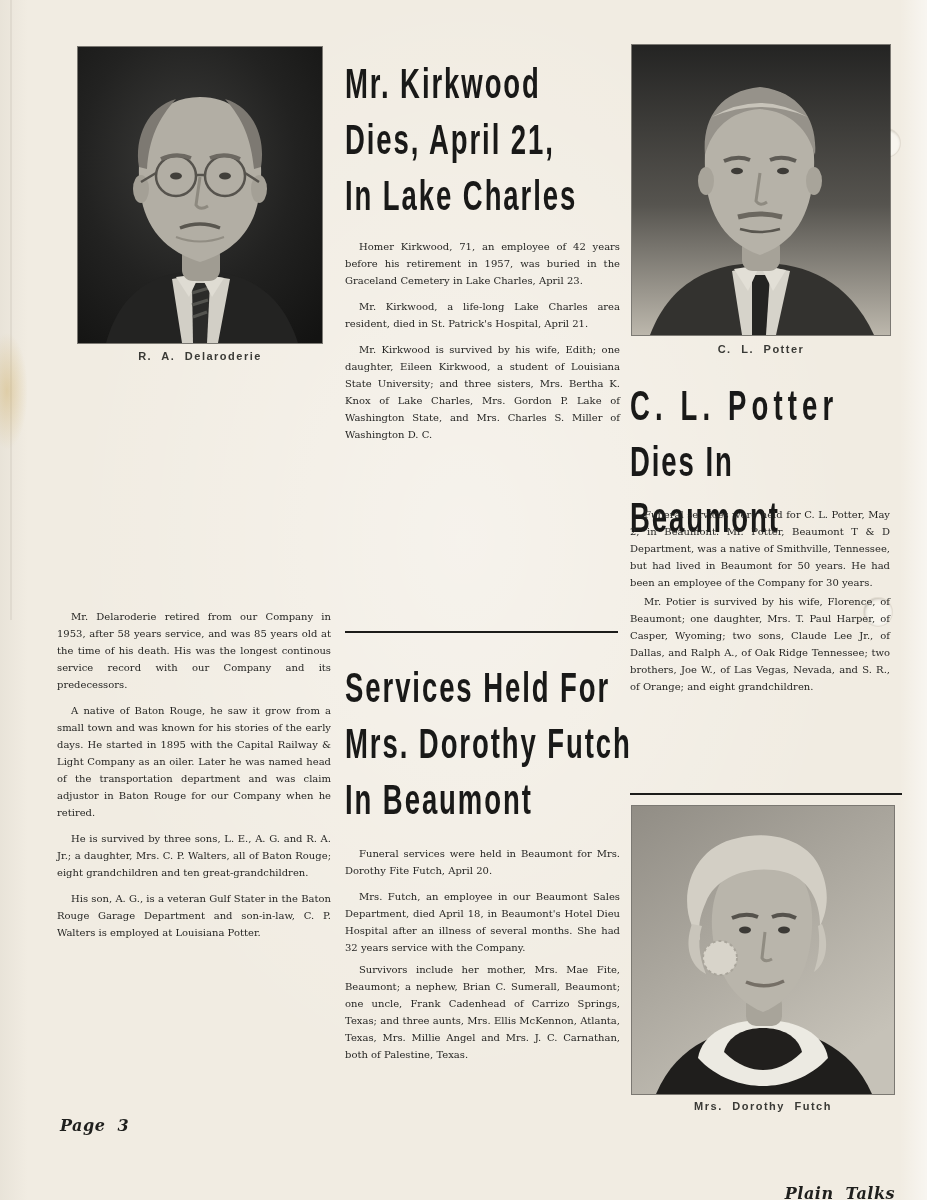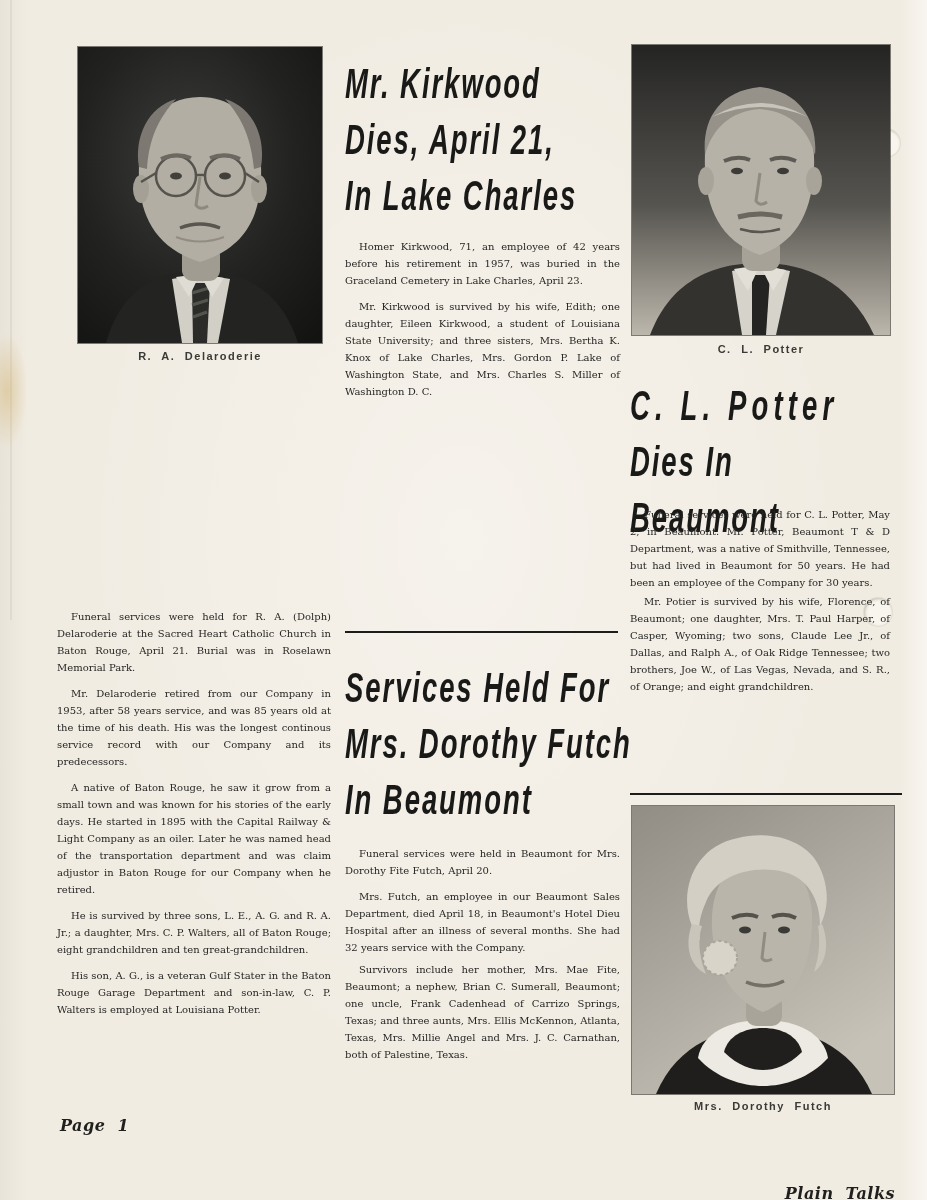--- a/index.html
+++ b/index.html
@@ -20,21 +20,21 @@
     background:#f8f5ee;box-shadow:inset 1px 1px 3px rgba(100,90,70,0.35), 0 0 0 1px rgba(120,110,90,0.12);}
   
   .photo{position:absolute;outline:1px solid rgba(25,25,22,0.55);}
   .photo svg{display:block;width:100%;height:100%;}
   .caption{
     position:absolute;text-align:center;
     font-family:"Liberation Sans", sans-serif;font-weight:700;font-size:11px;
     letter-spacing:1.5px;word-spacing:5px;color:#39settings;color:#3a3a36;
   }
   
-  .headline{position:absolute;color:#191918;font-style:italic;}
+  .headline{position:absolute;color:#191918;}
   .headline .hl-line{
     font-family:"Liberation Sans", sans-serif;font-weight:700;font-size:43px;
     letter-spacing:3px;line-height:56px;white-space:nowrap;
     transform:scaleX(0.64);transform-origin:0 50%;
   }
   
   .body-copy{position:absolute;color:#262624;font-size:10px;line-height:17px;text-align:justify;}
   .body-copy p{margin:0 0 9px 0;text-indent:14px;}
   .body-copy.tight p{margin:0 12px 2px 0;}
   .rule{position:absolute;height:2px;background:#1c1c1a;}
@@ -83,35 +83,35 @@
       <path d="M132 111 Q147 105 162 112" stroke="#6d6962" stroke-width="4" fill="none"></path>
       <path d="M122 130 L118 158 Q122 164 130 159" stroke="#8d897f" stroke-width="3" fill="none"></path>
       <path d="M102 181 Q122 173 142 181" stroke="#59564f" stroke-width="3.5" fill="none"></path>
       <path d="M98 190 Q122 199 146 190" stroke="#918d83" stroke-width="2" fill="none"></path>
     </svg>
   </div>
   <div class="caption" style="left:78px;top:350px;width:244px;">R. A. Delaroderie</div>
 
 
   <div class="body-copy" style="left:57px;top:608px;width:274px;">
-    <p>Funeral services were held for R. A. (Dolph) Delaroderie at the Sacred Heart Catholic Church in Baton Rouge, April 21.  Burial was in Roselawn Memorial Park.</p>
     <p>Mr. Delaroderie retired from our Company in 1953, after 58 years service, and was 85 years old at the time of his death.  His was the longest continous service record with our Company and its predecessors.</p>
     <p>A native of Baton Rouge, he saw it grow from a small town and was known for his stories of the early days. He started in 1895 with the Capital Railway &amp; Light Company as an oiler. Later he was named head of the transportation department and was claim adjustor in Baton Rouge for our Company when he retired.</p>
     <p>He is survived by three sons, L. E., A. G. and R. A. Jr.; a daughter, Mrs. C. P. Walters, all of Baton Rouge; eight grandchildren and ten great-grandchildren.</p>
     <p>His son, A. G., is a veteran Gulf Stater in the Baton Rouge Garage Department and son-in-law, C. P. Walters is employed at Louisiana Potter.</p>
   </div>
 
   <div class="headline" style="left:345px;top:55px;">
     <div class="hl-line">Mr. Kirkwood</div>
     <div class="hl-line">Dies, April 21,</div>
     <div class="hl-line">In Lake Charles</div>
   </div>
 
   <div class="body-copy" style="left:345px;top:238px;width:275px;">
     <p>Homer Kirkwood, 71, an employee of 42 years before his retirement in 1957, was buried in the Graceland Cemetery in Lake Charles, April 23.</p>
+    <p>Mr. Kirkwood, a life-long Lake Charles area resident, died in St. Patrick's Hospital, April 21.</p>
     <p>Mr. Kirkwood is survived by his wife, Edith; one daughter, Eileen Kirkwood, a student of Louisiana State University; and three sisters, Mrs. Bertha K. Knox of Lake Charles, Mrs. Gordon P. Lake of Washington State, and Mrs. Charles S. Miller of Washington D. C.</p>
   </div>
 
   <div class="rule" style="left:345px;top:631px;width:273px;"></div>
 
   <div class="headline" style="left:345px;top:659px;">
     <div class="hl-line">Services Held For</div>
     <div class="hl-line">Mrs. Dorothy Futch</div>
     <div class="hl-line">In Beaumont</div>
   </div>
@@ -189,16 +189,16 @@
       <path d="M100 112 Q114 106 126 111" stroke="#55524c" stroke-width="4" fill="none"></path>
       <path d="M140 111 Q152 106 164 112" stroke="#55524c" stroke-width="4" fill="none"></path>
       <ellipse cx="113" cy="124" rx="6" ry="3.4" fill="#3c3a36"></ellipse>
       <ellipse cx="152" cy="124" rx="6" ry="3.4" fill="#3c3a36"></ellipse>
       <path d="M133 126 L130 152 Q133 157 140 153" stroke="#908c82" stroke-width="3" fill="none"></path>
       <path d="M114 176 Q133 184 152 175" stroke="#756f66" stroke-width="3.5" fill="none"></path>
     </svg>
   </div>
   <div class="caption" style="left:632px;top:1100px;width:262px;">Mrs. Dorothy Futch</div>
 
-  <div class="footer-text" style="left:60px;top:1116px;">Page 1</div>
+  <div class="footer-text" style="left:60px;top:1116px;">Page 3</div>
   <div class="footer-text" style="right:32px;top:1184px;position:absolute;">Plain Talks</div>
 
 </div>
 
 </body></html>

